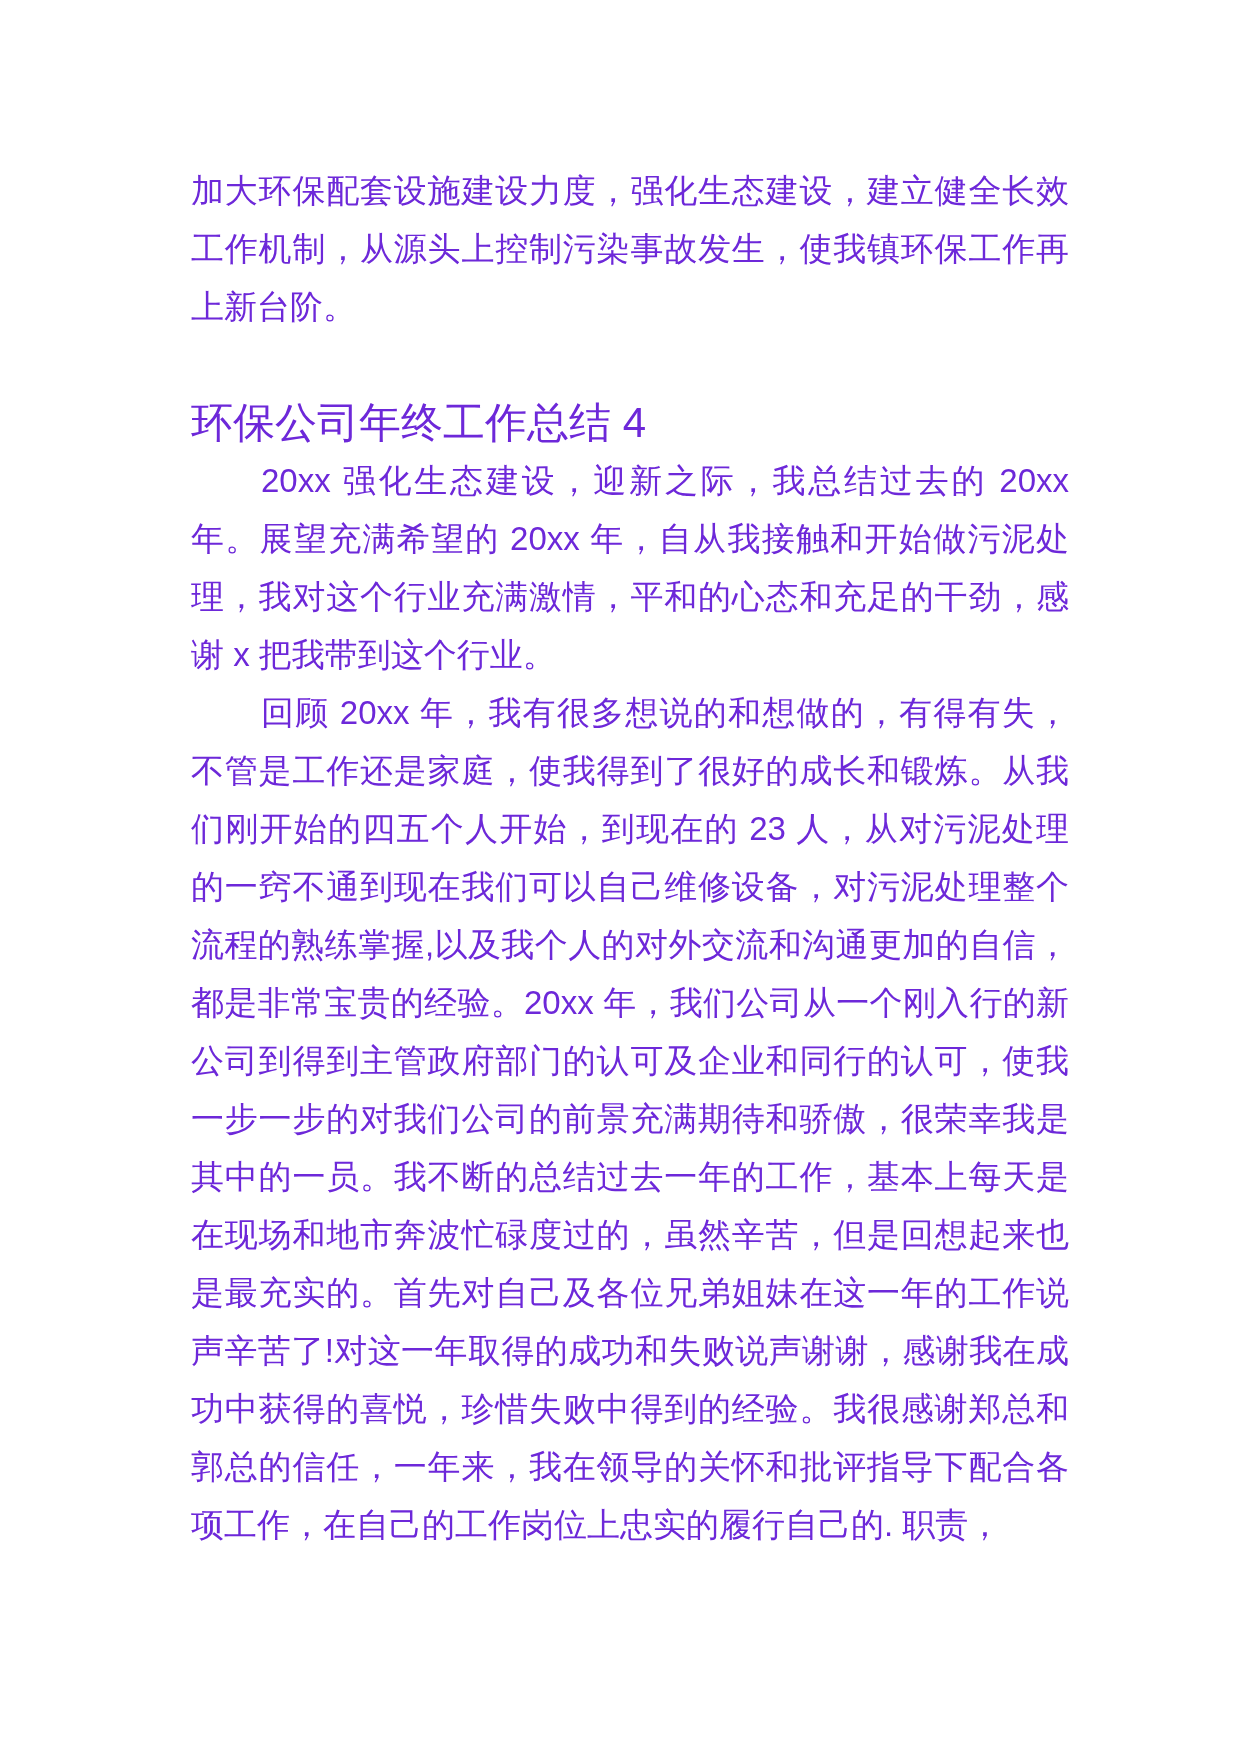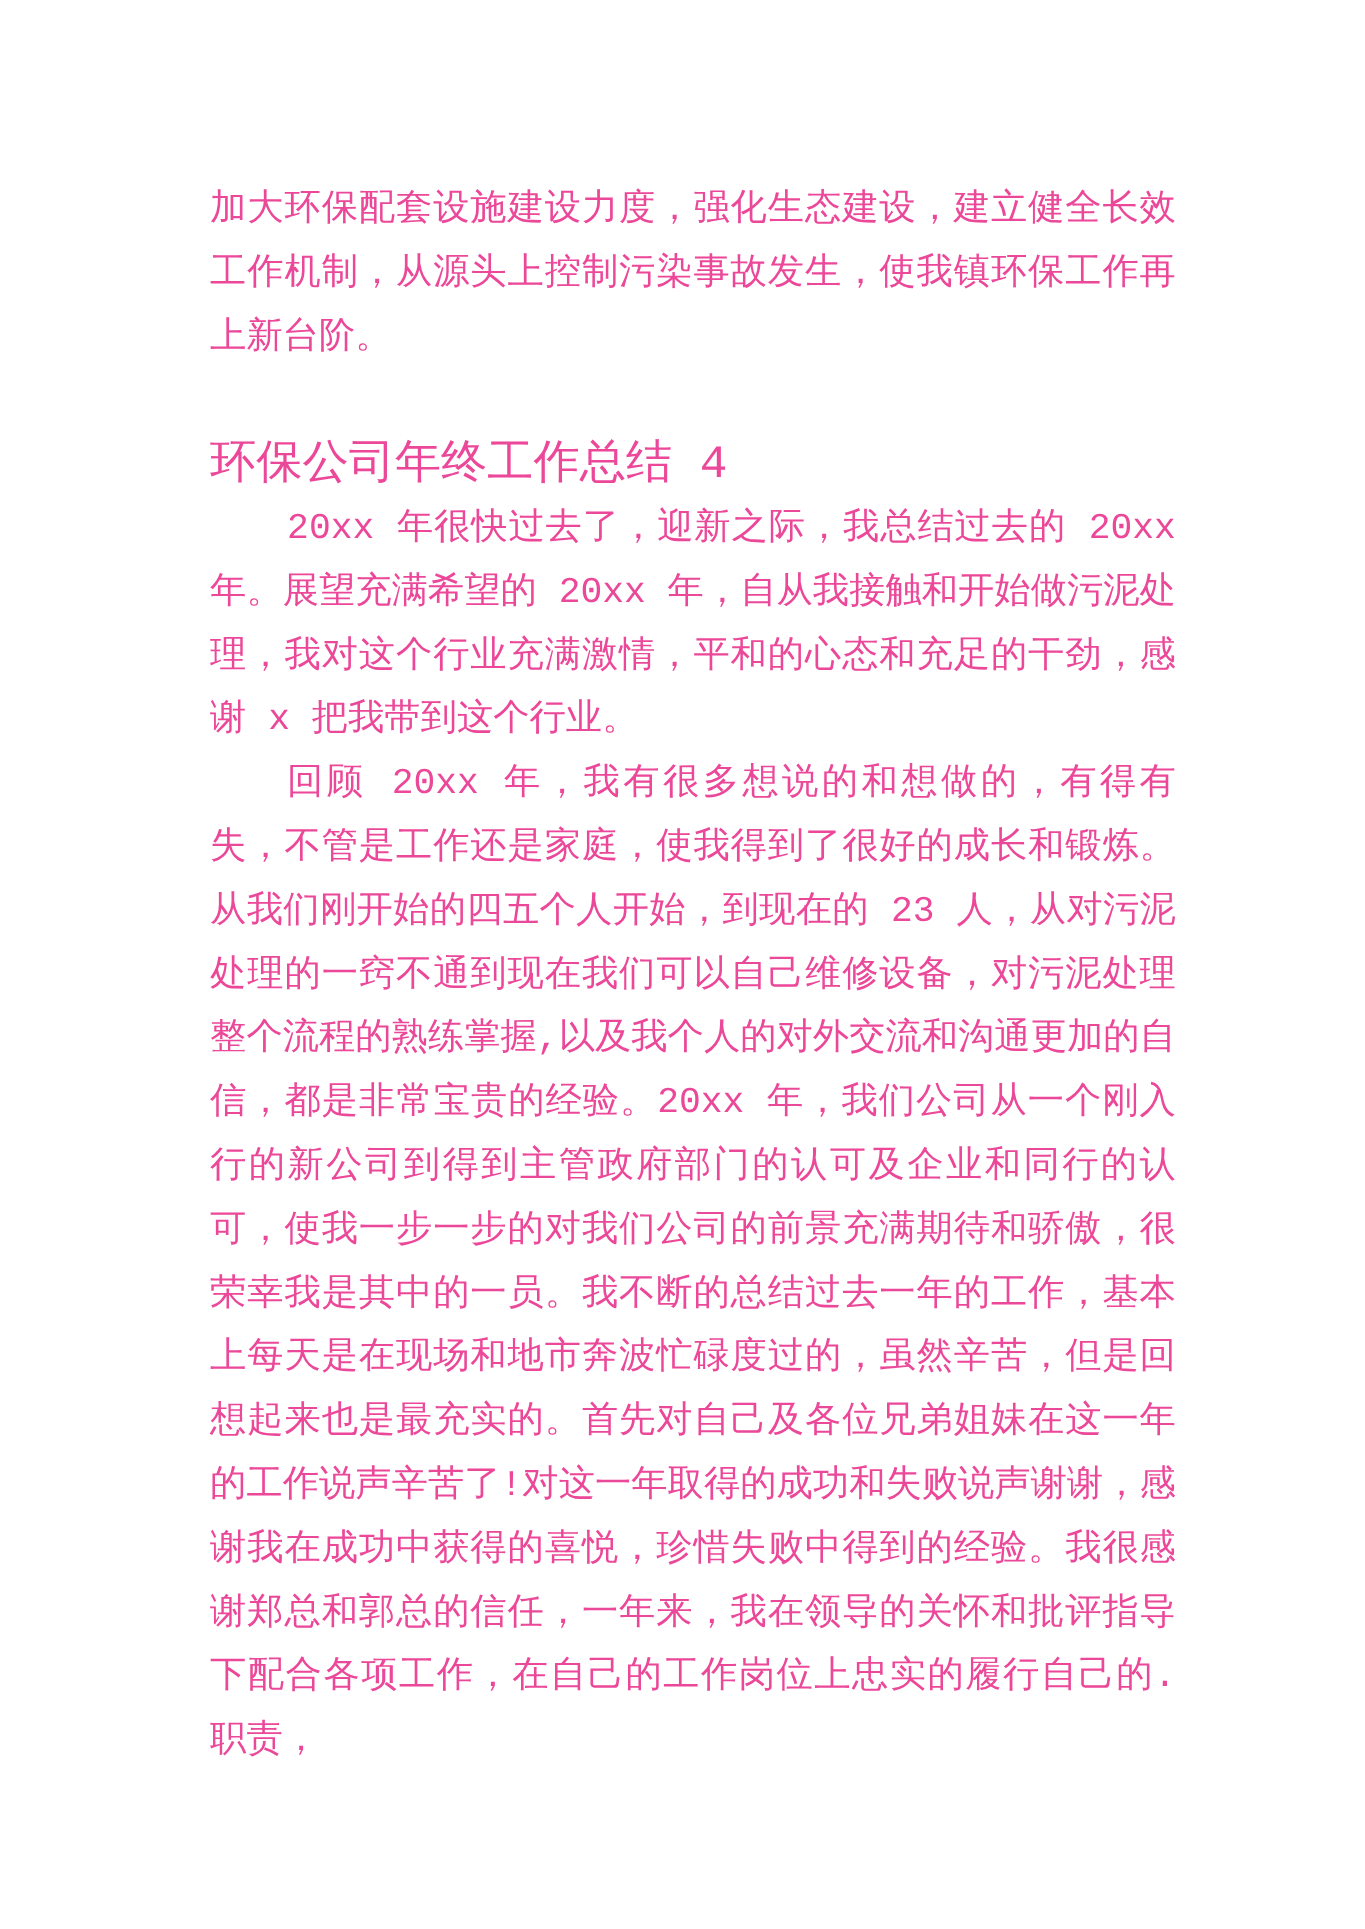--- a/index.html
+++ b/index.html
@@ -12,22 +12,22 @@
     width: 1241px;
     height: 1754px;
     background: #ffffff;
     overflow: hidden;
   }
   .content {
     position: absolute;
     left: 191px;
     top: 162px;
     width: 878px;
-    color: #ec4899;
-    font-family: Liberation Mono, monospace;
+    color: #6d28d9;
+    font-family: Liberation Sans, sans-serif;
     font-size: 33px;
     line-height: 58px;
     text-align: justify;
     text-justify: inter-ideograph;
   }
   .content p {
     margin: 0;
     padding: 0;
   }
   .para-indent {
@@ -41,16 +41,16 @@
     text-align: left;
   }
 </style>
 </head>
 <body>
 
 <div class="page">
   <div class="content">
     <p class="para-plain">加大环保配套设施建设力度，强化生态建设，建立健全长效工作机制，从源头上控制污染事故发生，使我镇环保工作再上新台阶。</p>
     <h2 class="section-heading">环保公司年终工作总结 4</h2>
-    <p class="para-indent">20xx 年很快过去了，迎新之际，我总结过去的 20xx 年。展望充满希望的 20xx 年，自从我接触和开始做污泥处理，我对这个行业充满激情，平和的心态和充足的干劲，感谢 x 把我带到这个行业。</p>
+    <p class="para-indent">20xx 强化生态建设，迎新之际，我总结过去的 20xx 年。展望充满希望的 20xx 年，自从我接触和开始做污泥处理，我对这个行业充满激情，平和的心态和充足的干劲，感谢 x 把我带到这个行业。</p>
     <p class="para-indent">回顾 20xx 年，我有很多想说的和想做的，有得有失，不管是工作还是家庭，使我得到了很好的成长和锻炼。从我们刚开始的四五个人开始，到现在的 23 人，从对污泥处理的一窍不通到现在我们可以自己维修设备，对污泥处理整个流程的熟练掌握,以及我个人的对外交流和沟通更加的自信，都是非常宝贵的经验。20xx 年，我们公司从一个刚入行的新公司到得到主管政府部门的认可及企业和同行的认可，使我一步一步的对我们公司的前景充满期待和骄傲，很荣幸我是其中的一员。我不断的总结过去一年的工作，基本上每天是在现场和地市奔波忙碌度过的，虽然辛苦，但是回想起来也是最充实的。首先对自己及各位兄弟姐妹在这一年的工作说声辛苦了!对这一年取得的成功和失败说声谢谢，感谢我在成功中获得的喜悦，珍惜失败中得到的经验。我很感谢郑总和郭总的信任，一年来，我在领导的关怀和批评指导下配合各项工作，在自己的工作岗位上忠实的履行自己的. 职责，</p>
   </div>
 </div>
 
 </body></html>

